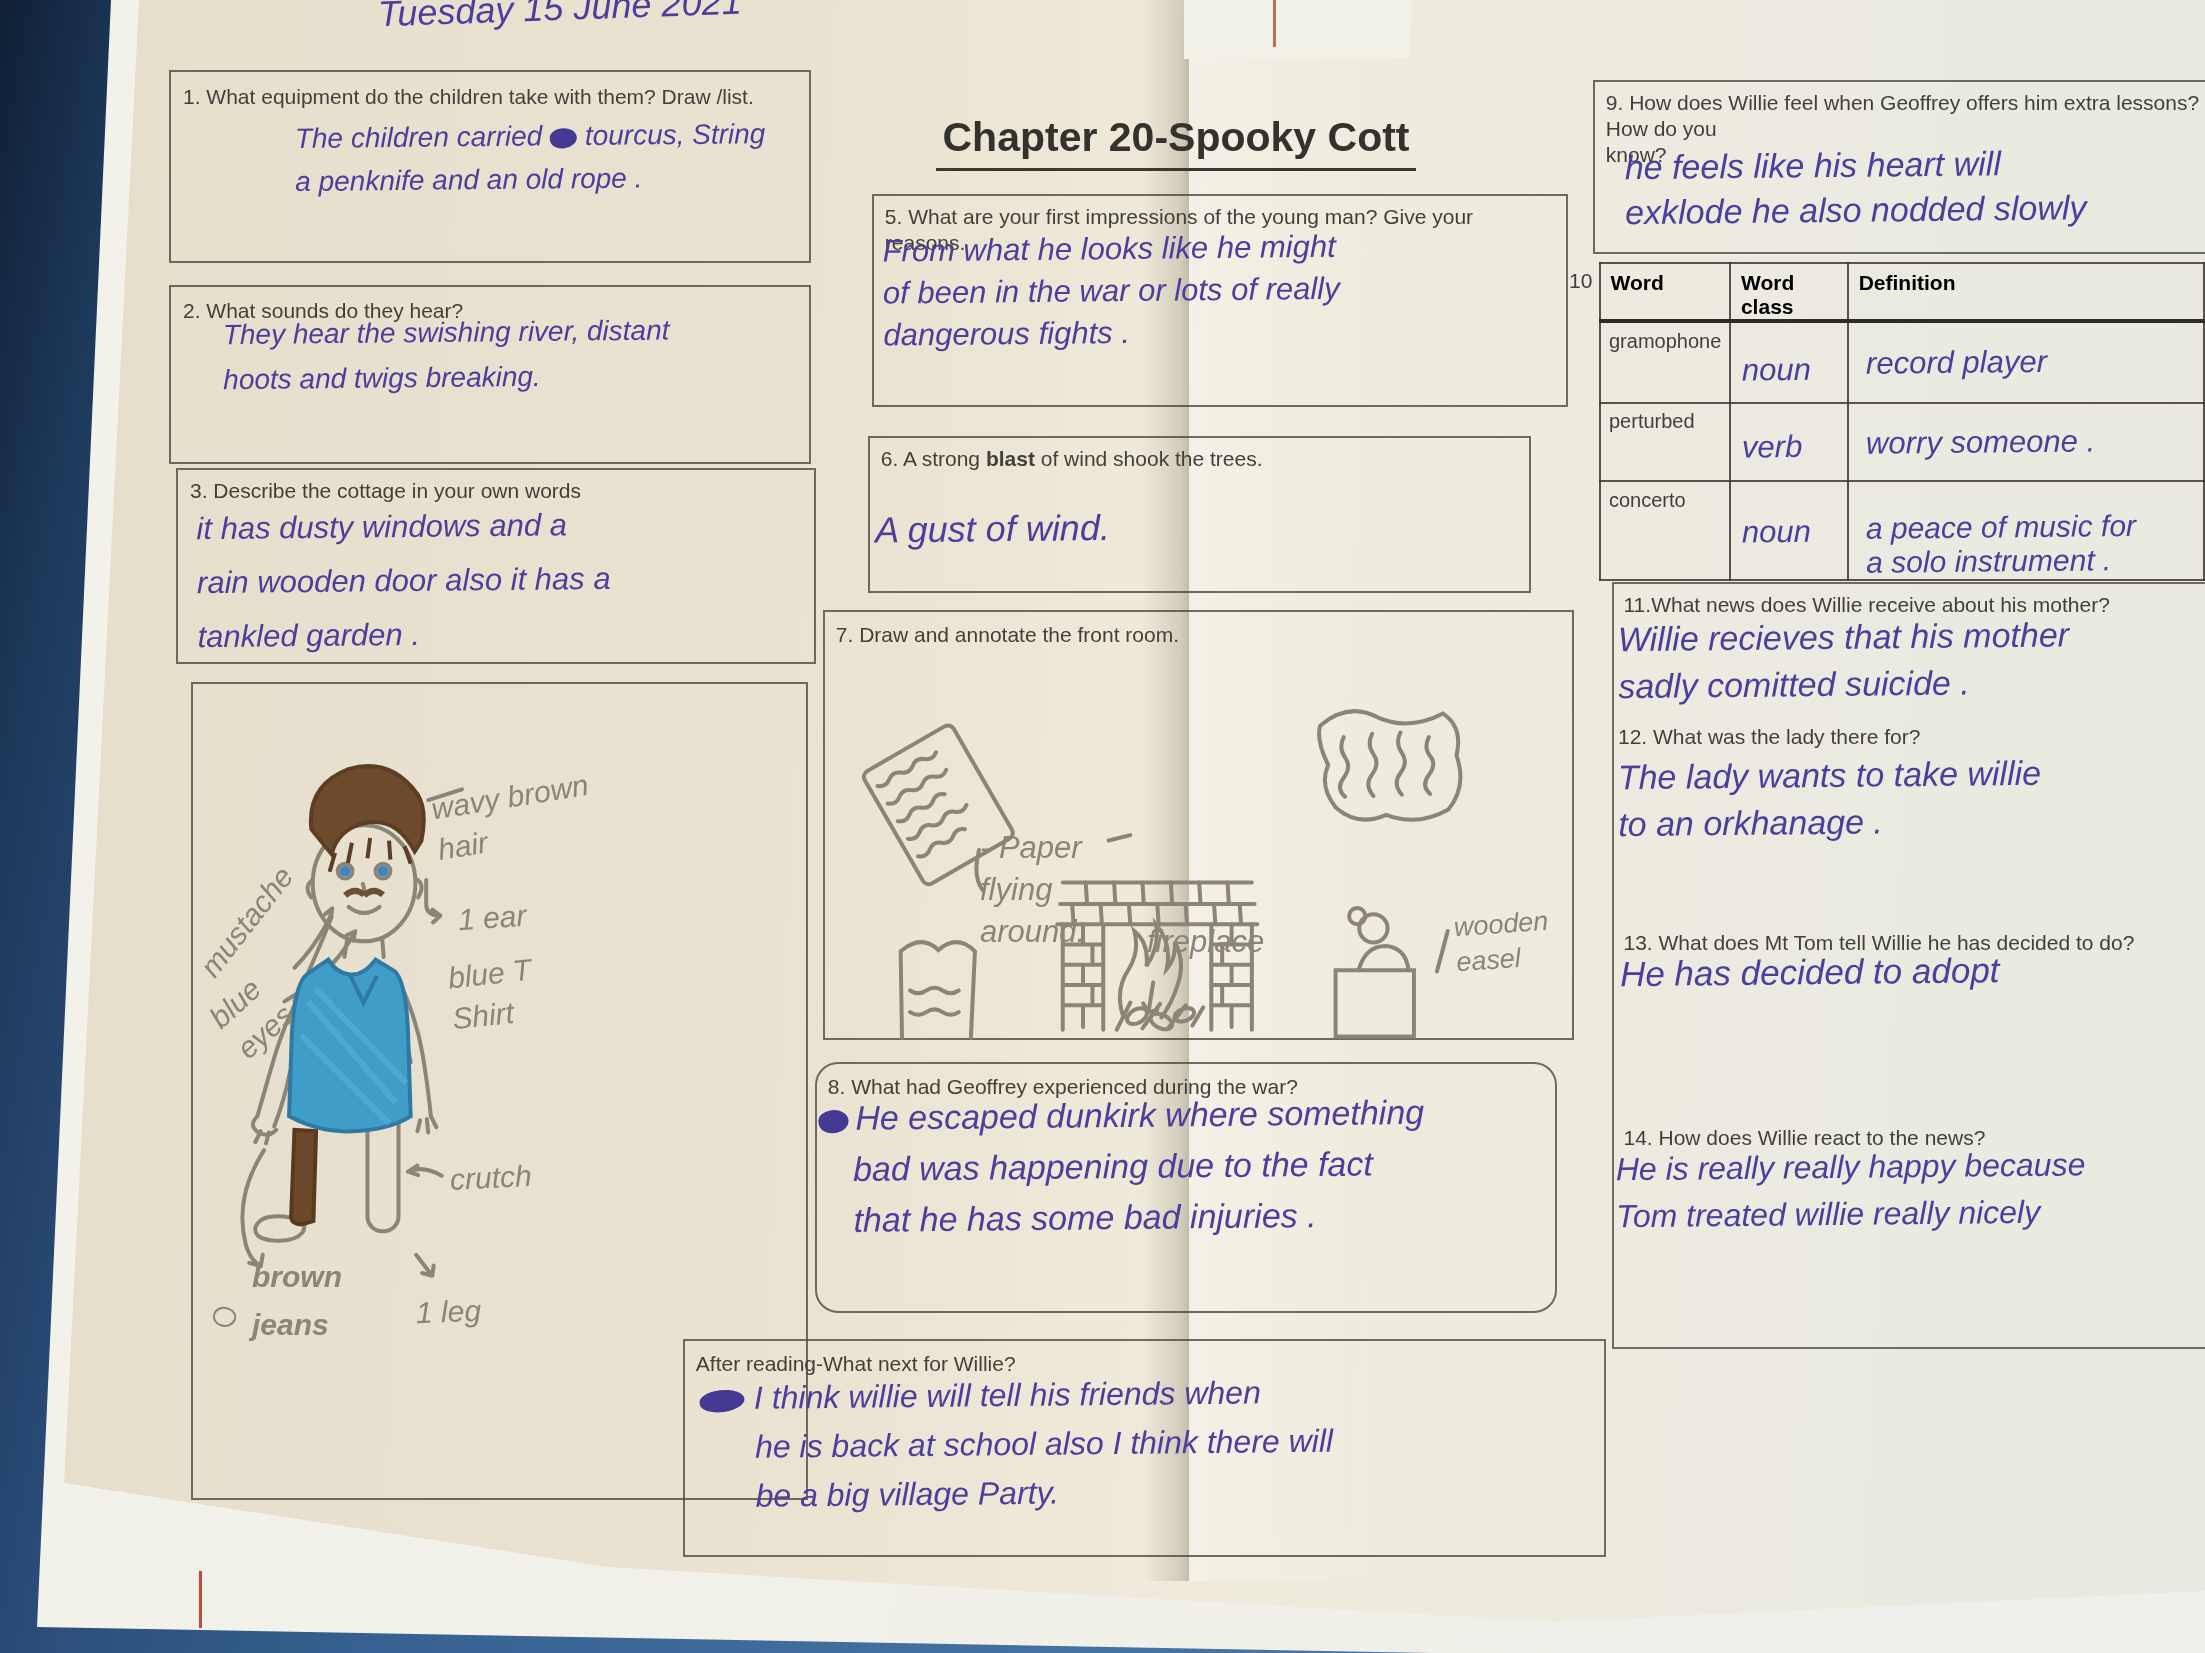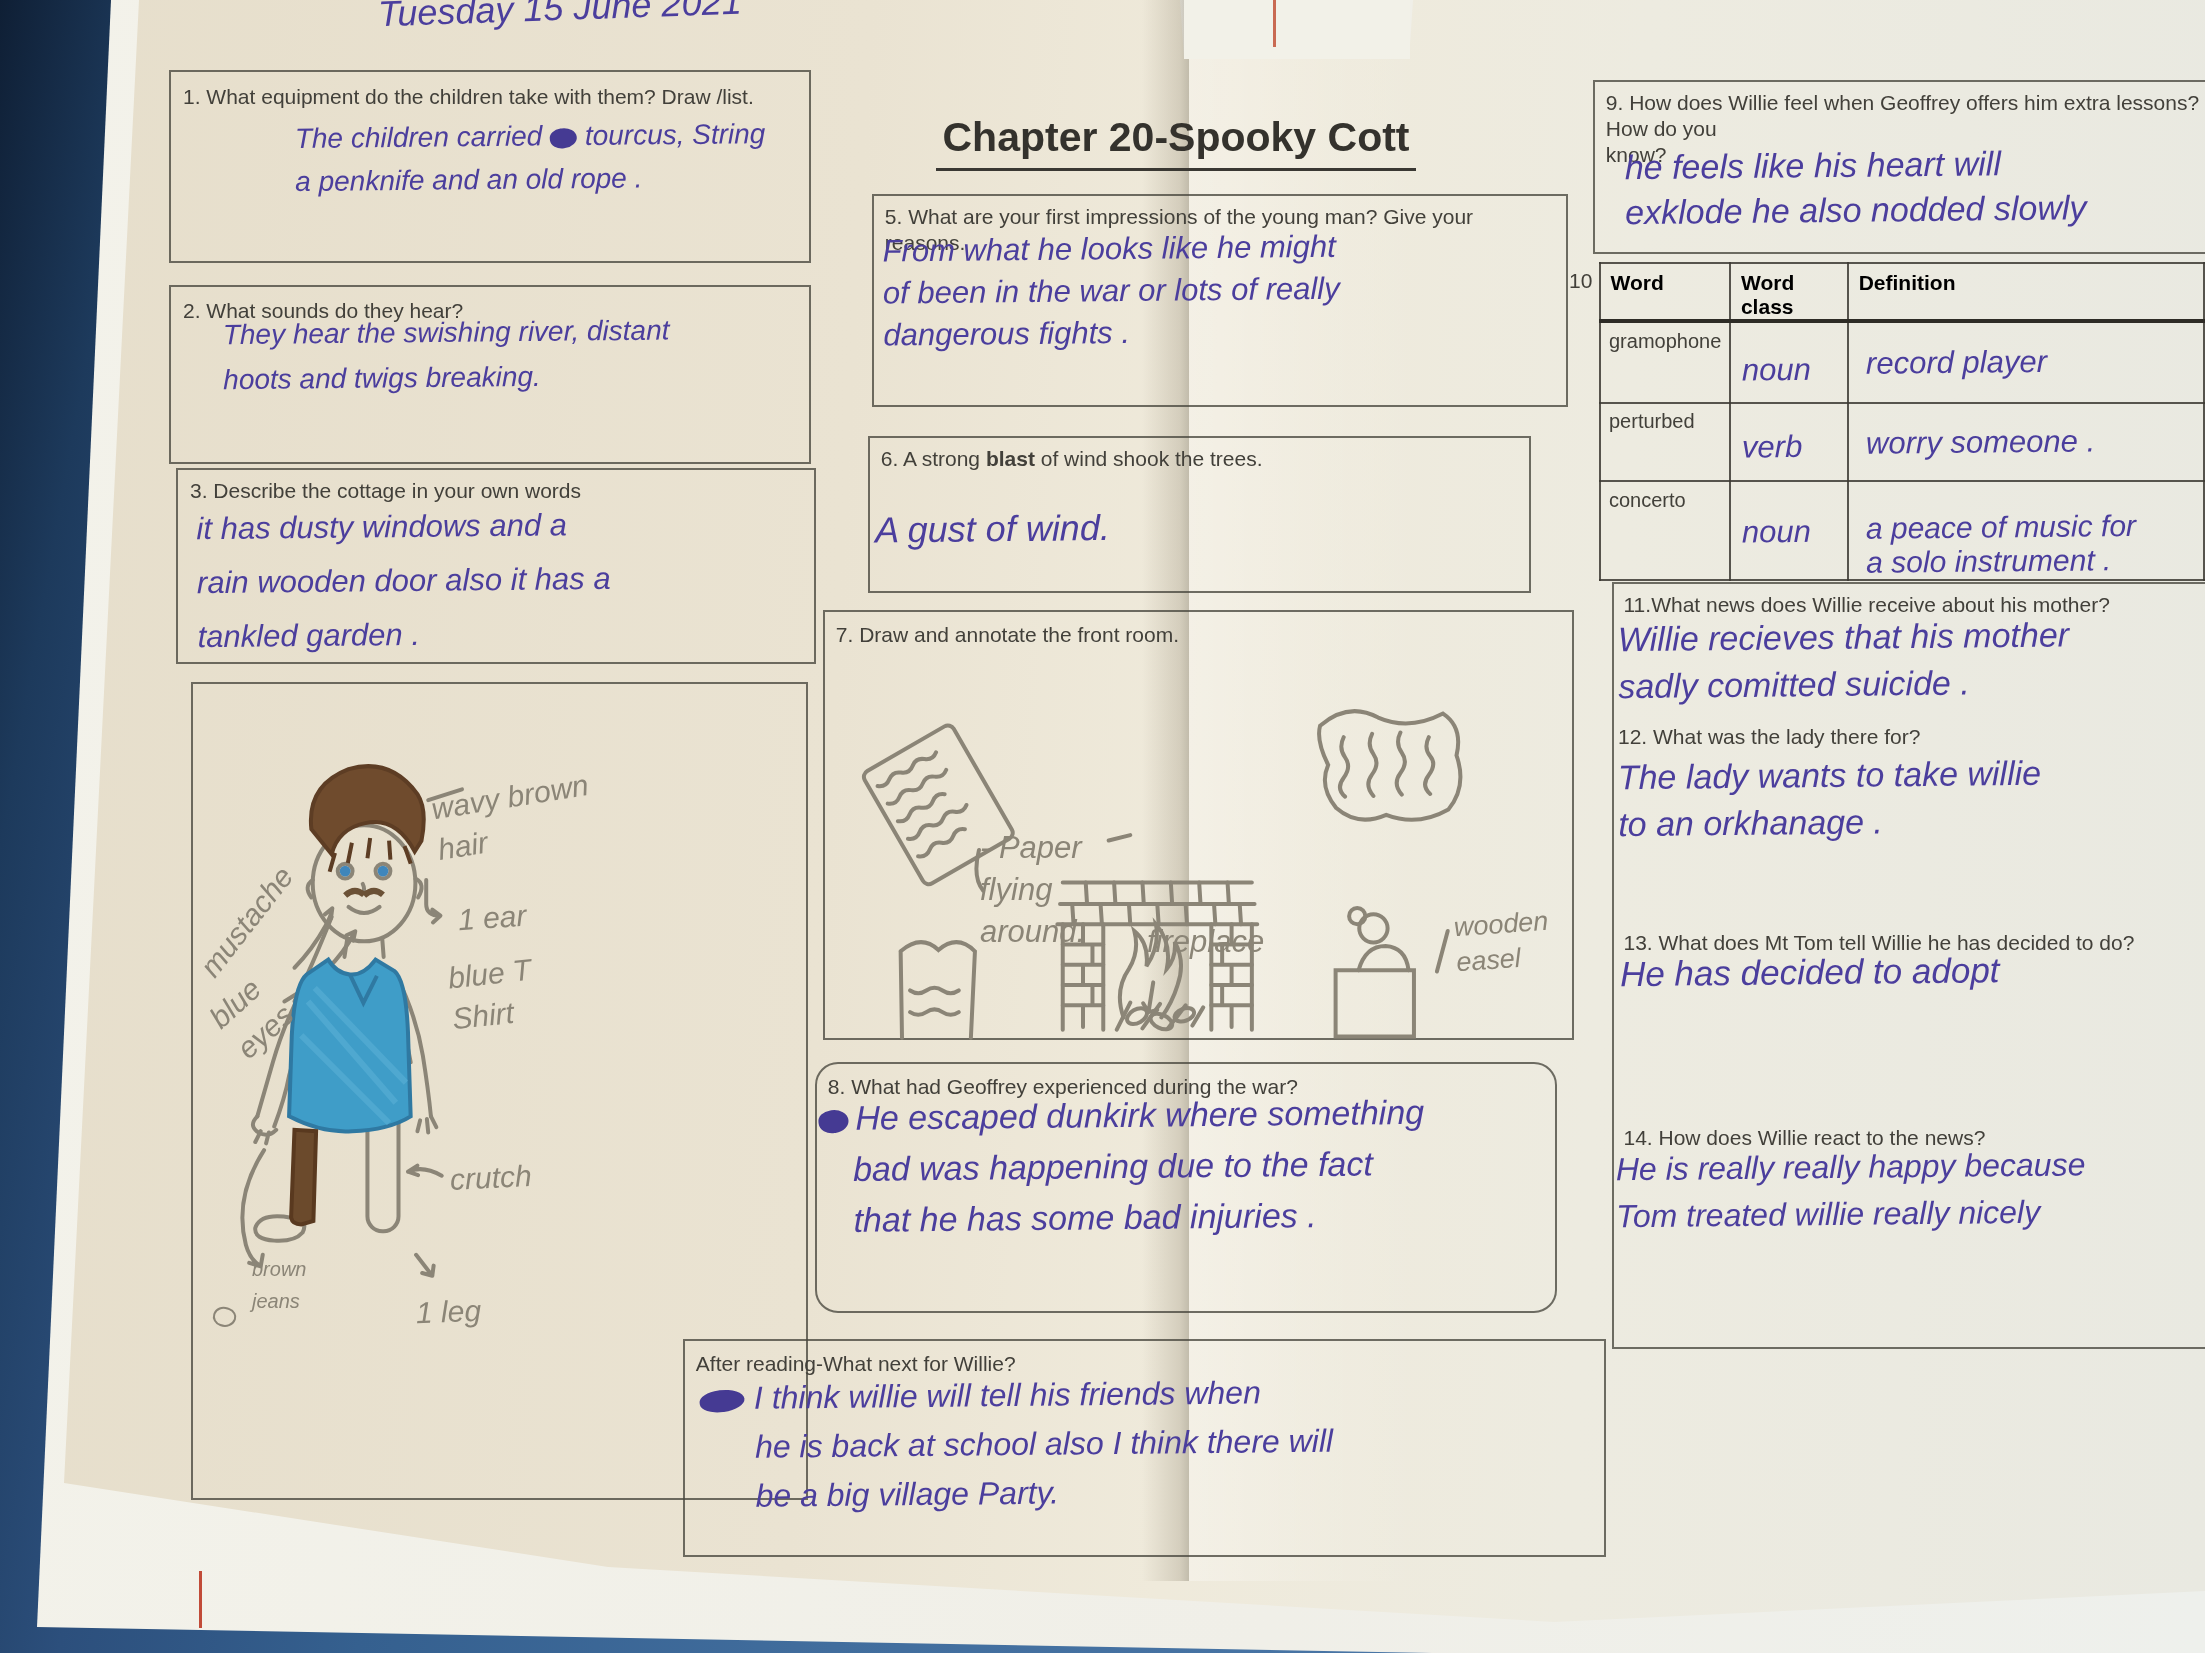--- a/index.html
+++ b/index.html
@@ -136,21 +136,21 @@
 
     <div class="pencil" style="left:13.5px;top:269px;font-size:30px;transform:rotate(-52deg);transform-origin:0 50%;">mustache</div>
     <div class="pencil" style="left:241px;top:93px;font-size:30px;transform:rotate(-9deg);">wavy brown
 hair</div>
     <div class="pencil" style="left:265px;top:214px;font-size:30px;transform:rotate(-4deg);">1 ear</div>
     <div class="pencil" style="left:27px;top:292px;font-size:30px;transform:rotate(-42deg);">blue
 eyes</div>
     <div class="pencil" style="left:257px;top:270px;font-size:30px;transform:rotate(-6deg);">blue T
 Shirt</div>
     <div class="pencil" style="left:257px;top:474px;font-size:30px;transform:rotate(-3deg);">crutch</div>
-    <div class="pencil" style="left:59px;top:569px;font-size:20px;line-height:1.6;">brown
+    <div class="pencil" style="left:59px;top:569px;font-size:30px;line-height:1.6;font-weight:bold;">brown
 jeans</div>
     <div class="pencil" style="left:223px;top:608px;font-size:30px;transform:rotate(-2deg);">1 leg</div>
     <div style="position:absolute;left:20px;top:623px;width:19px;height:16px;border:2px solid #8b8577;border-radius:50% 42% 55% 45%;transform:rotate(20deg);"></div>
   </div>
 
   <div class="title">Chapter 20-Spooky Cott</div>
 
   <div class="box" style="left:872px;top:194px;width:692px;height:209px;">
     <div class="q" style="position:absolute;left:10.8px;top:8px;width:669px;">5. What are your first impressions of the young man? Give your reasons.</div>
   </div>

